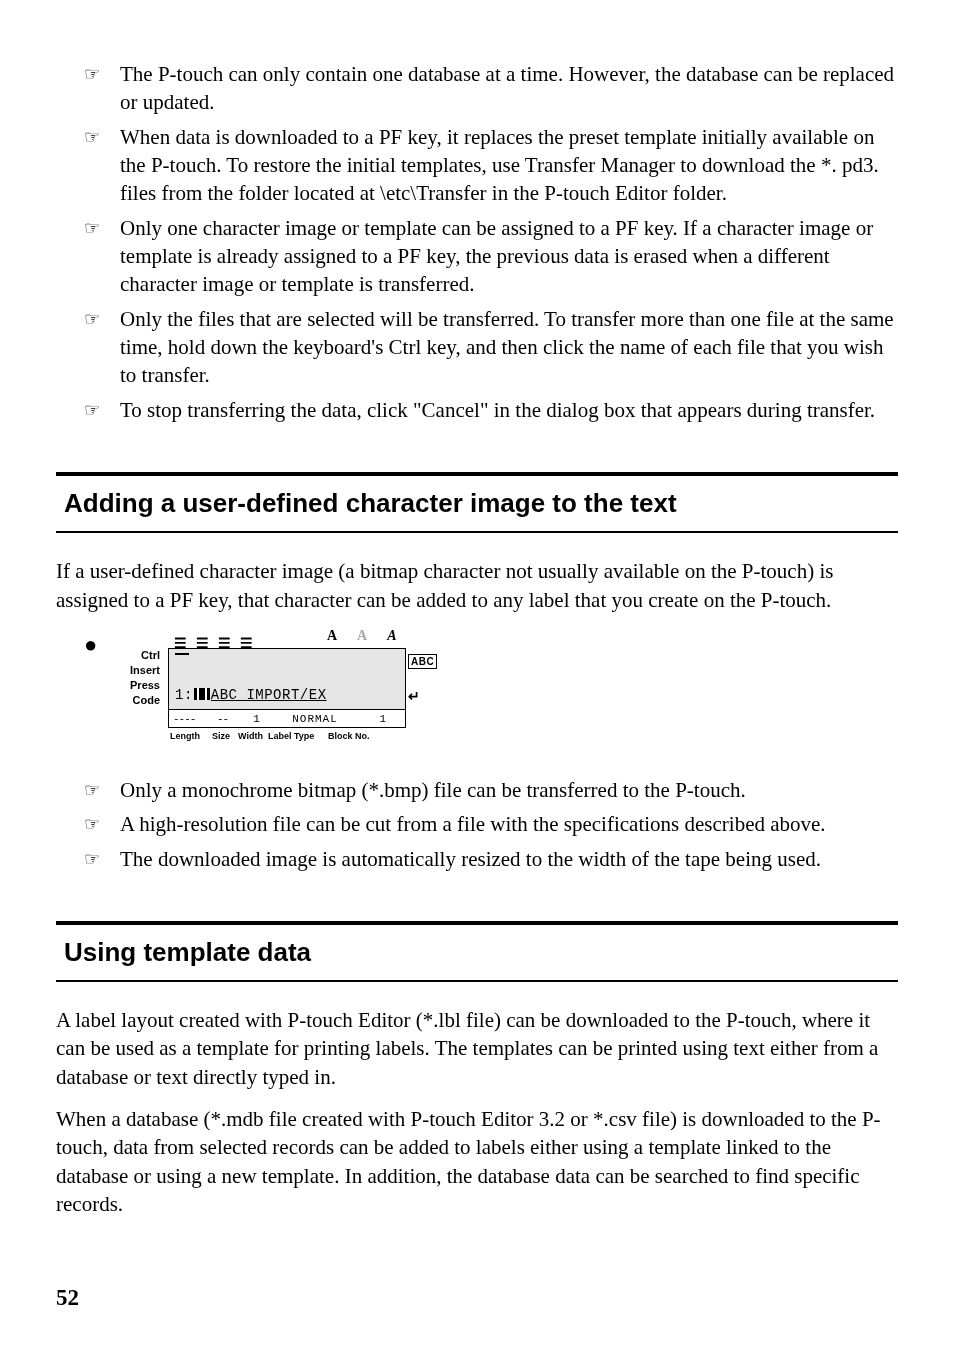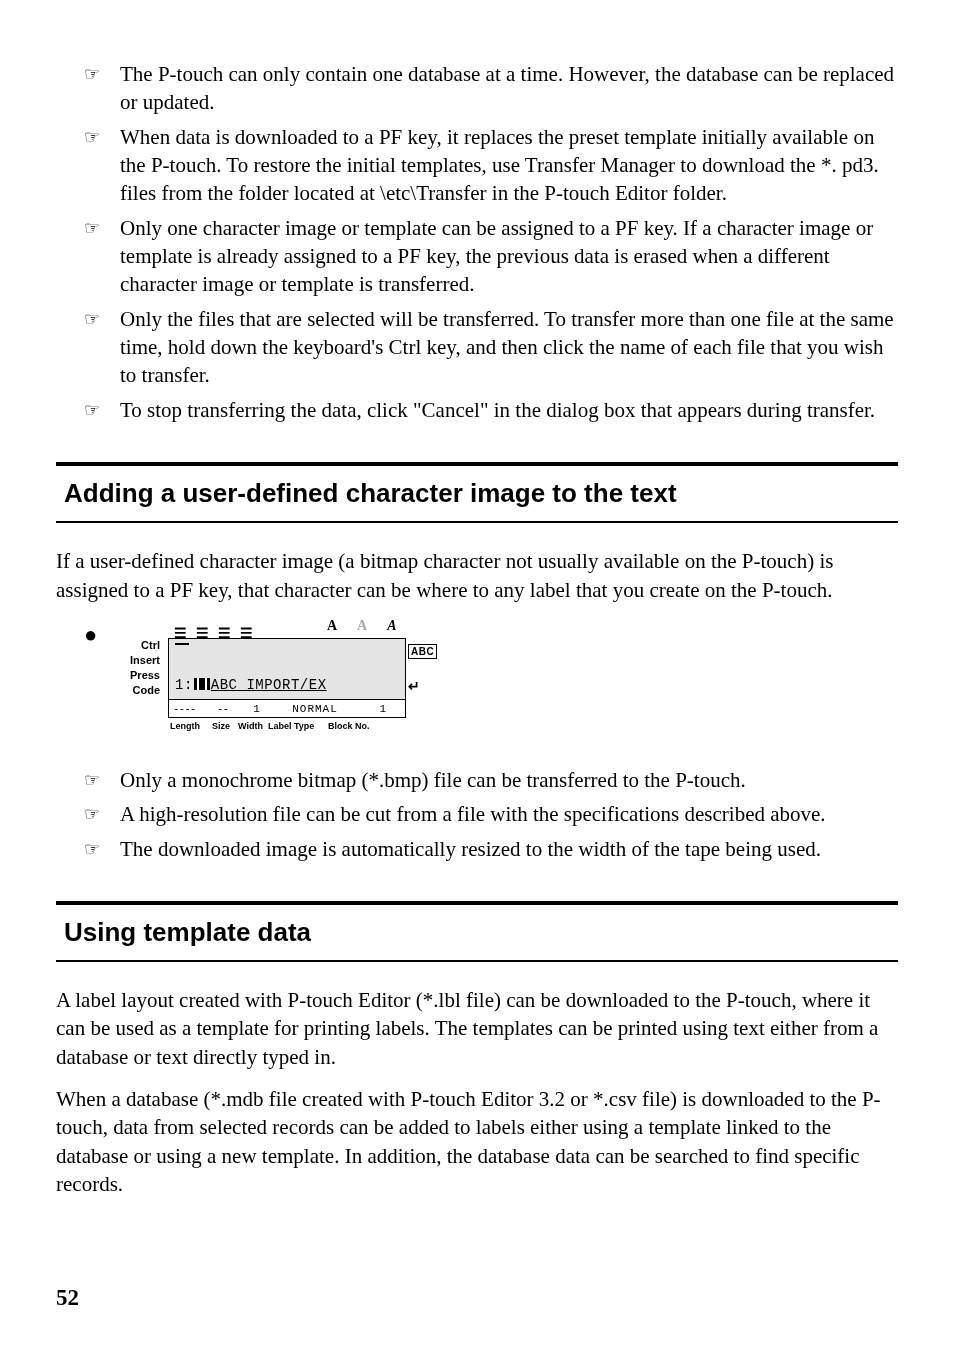--- a/index.html
+++ b/index.html
@@ -20,21 +20,21 @@
       flex: 0 0 36px;
       font-size: 18px;
       line-height: 1.4;
       padding-top: 2px;
     }
     .note-text { flex: 1; }
     .section-header {
       border-top: 4px solid #000;
       border-bottom: 2px solid #000;
       padding: 10px 8px 10px 8px;
-      margin-top: 38px;
+      margin-top: 48px;
       margin-bottom: 24px;
     }
     .section-title {
       font-family: Arial, Helvetica, sans-serif;
       font-weight: bold;
       font-size: 26px;
     }
     .body-para { margin-bottom: 14px; }
     .step-row { display: flex; margin-left: 28px; margin-bottom: 18px; align-items: flex-start; }
     .bullet {
@@ -211,21 +211,21 @@
   <div class="note-item">
     <div class="note-icon">☞</div>
     <div class="note-text">To stop transferring the data, click "Cancel" in the dialog box that appears during transfer.</div>
   </div>
 </div>
 
 <div class="section-header">
   <div class="section-title">Adding a user-defined character image to the text</div>
 </div>
 
-<p class="body-para">If a user-defined character image (a bitmap character not usually available on the P-touch) is assigned to a PF key, that character can be where to any label that you create on the P-touch.</p>
+<p class="body-para">If a user-defined character image (a bitmap character not usually available on the P-touch) is assigned to a PF key, that character can be added to any label that you create on the P-touch.</p>
 
 <div class="step-row">
   <div class="bullet">●</div>
   <div class="step-figure">
     <div class="side-labels">
       <div>Ctrl</div>
       <div>Insert</div>
       <div>Press</div>
       <div>Code</div>
     </div>

